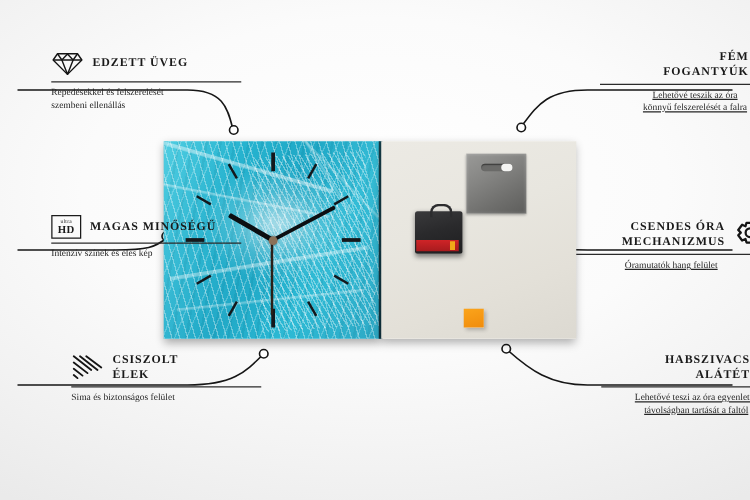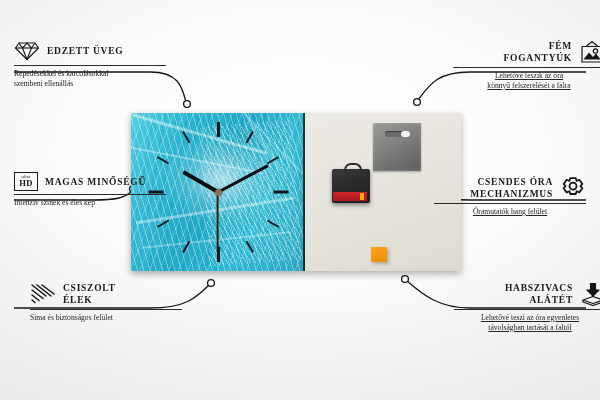--- a/index.html
+++ b/index.html
@@ -205,21 +205,21 @@
   }
   .foam {
     position: absolute;
     left: 66px; top: 134px;
     width: 16px; height: 15px;
     background: linear-gradient(165deg, #fba41b 0%, #f08c0c 100%);
     box-shadow: 2px 2px 3px rgba(0,0,0,.22);
   }
 
   
-  .callout { position: absolute; }
+  .callout { position: absolute; margin-left: 27px; }
   .callout-head {
     display: flex;
     align-items: center;
     gap: 7px;
   }
   .callout.left .callout-head { justify-content: flex-start; }
   .callout.right .callout-head { justify-content: flex-end; }
   .callout-title {
     font-size: 9.5px;
     letter-spacing: 0.75px;
@@ -334,21 +334,21 @@
           <path d="M5,3 L21,3 L24.5,8 L13,19.5 L1.5,8 Z"></path>
           <path d="M1.5,8 L24.5,8"></path>
           <path d="M5,3 L8.5,8 L13,19.5 L17.5,8 L21,3"></path>
           <path d="M8.5,8 L13,3.2 L17.5,8"></path>
         </g>
       </svg>
       <div class="callout-title">EDZETT
 ÜVEG</div>
     </div>
     <div class="rule"></div>
-    <div class="callout-desc">Repedésekkel és karcolásokkal
+    <div class="callout-desc">Repedésekkel és felszerelését
 szembeni ellenállás</div>
   </div>
 
   <div class="callout left" style="left:14px; top:172px; width:152px;">
     <div class="callout-head">
       <div class="hdbadge">
         <span class="u">ultra</span>
         <span class="hd">HD</span>
       </div>
       <div>

